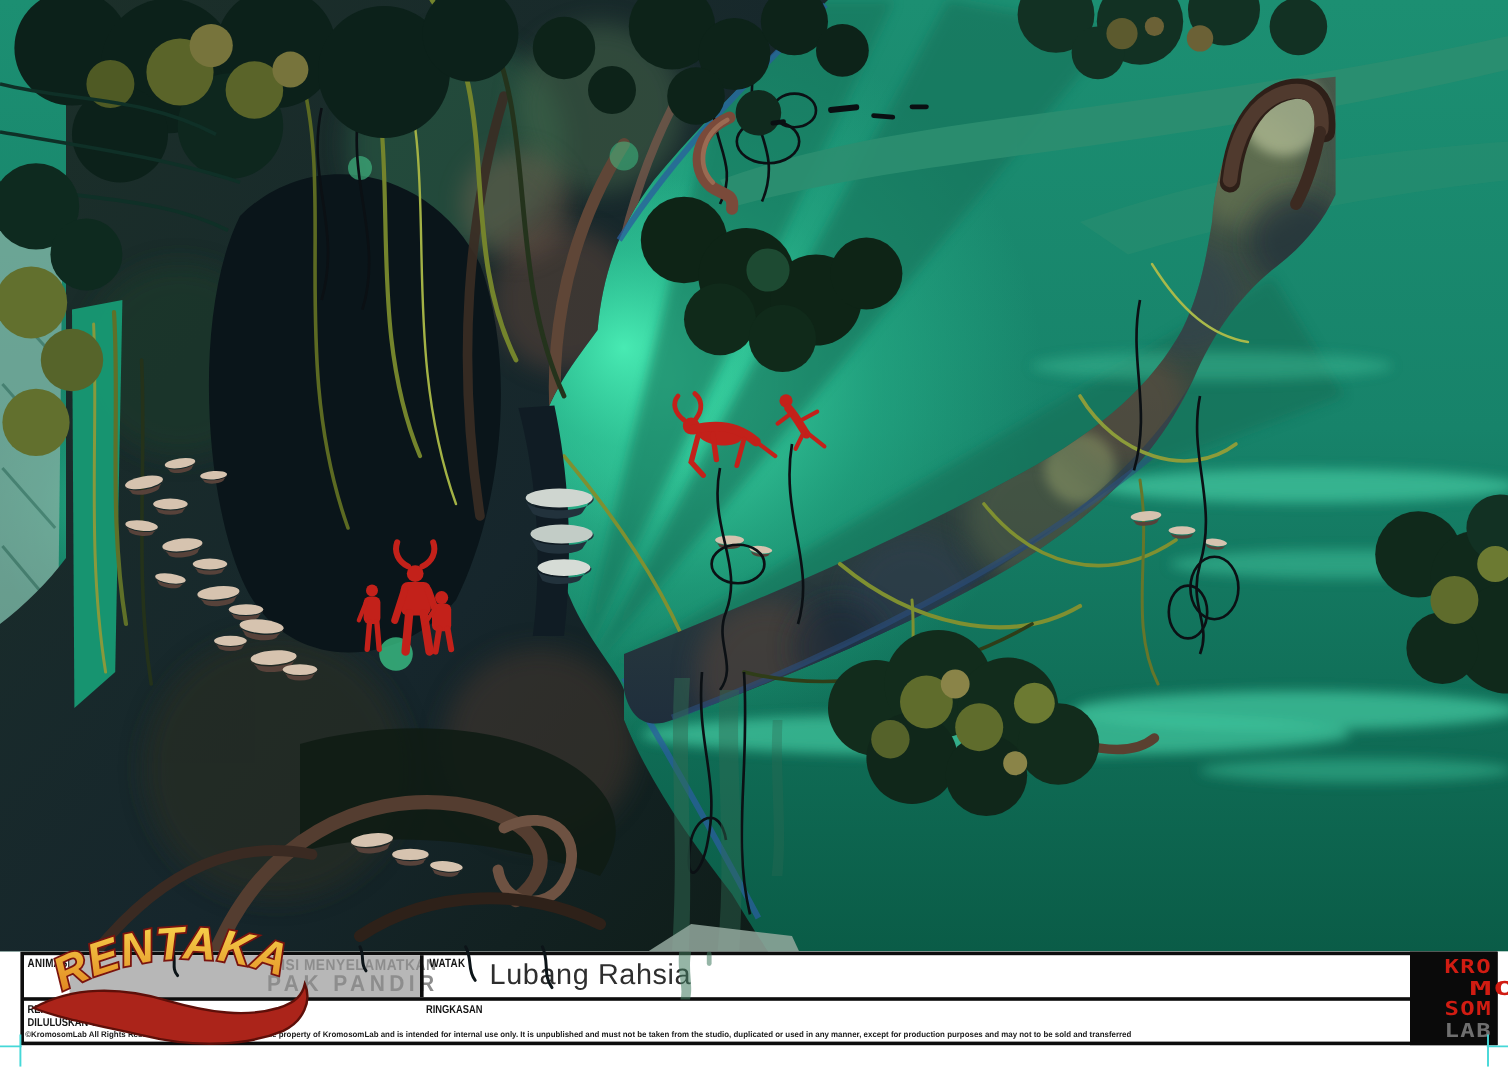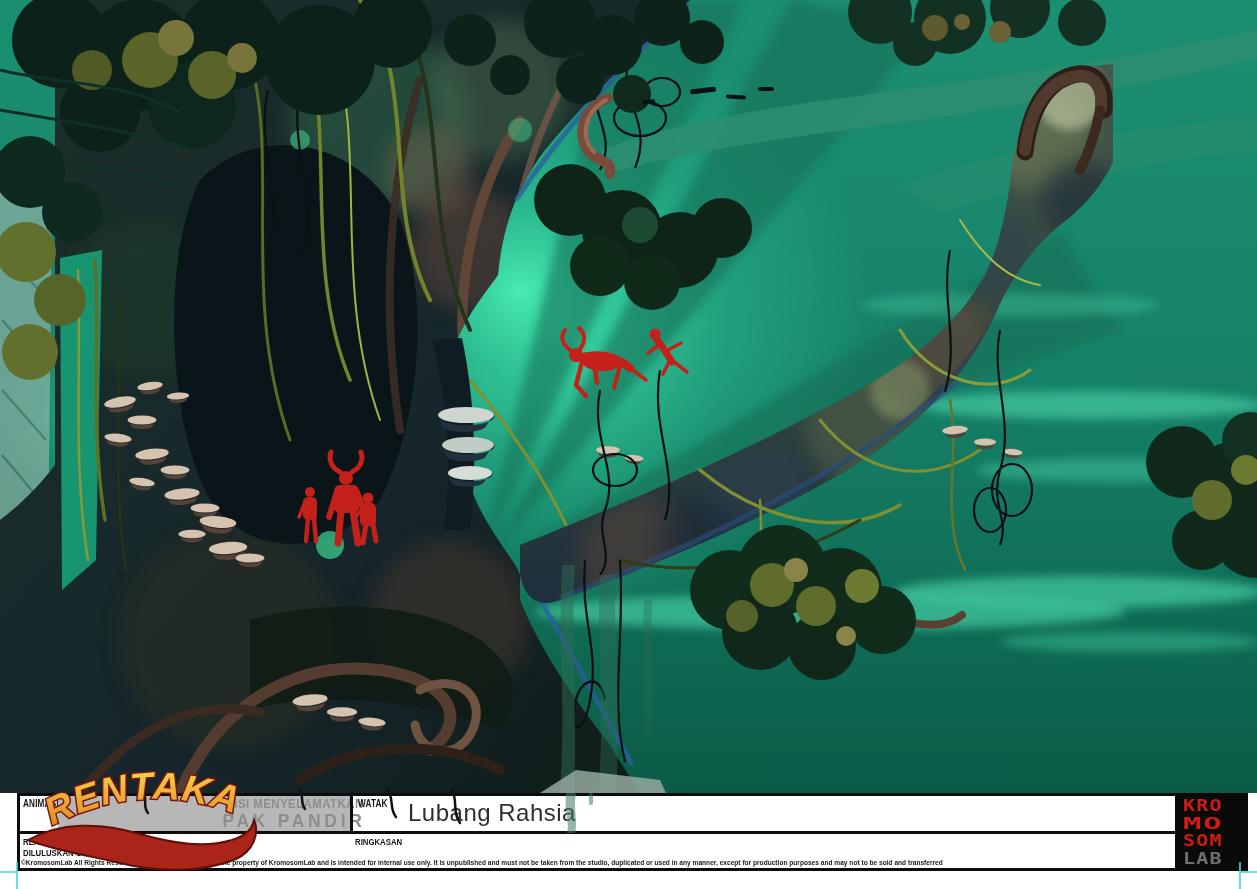--- a/index.html
+++ b/index.html
@@ -23,21 +23,21 @@
   .watak-lbl{position:absolute;left:338px;top:2px;}
   .watak-value{position:absolute;left:388px;top:3px;font-size:24px;color:#2e2e2e;letter-spacing:.5px;}
   .rekaan{position:absolute;left:3px;top:40px;}
   .ringkasan{position:absolute;left:335px;top:40px;}
   .diluluskan{position:absolute;left:3px;top:51px;}
   .lbl-xs{font-size:9.5px;}
   .notice{position:absolute;left:1px;top:63px;width:1150px;font-size:6.8px;font-weight:700;
           color:#1a1a1a;white-space:nowrap;transform:scaleX(.97);transform-origin:0 50%;}
   
   .studio-box{position:absolute;top:-3px;right:-3px;width:73px;height:78px;background:#0a0a0a;
-              padding:4px 0 0 8px;line-height:17.5px;}
+              padding:4px 0 0 8px;line-height:17.5px;text-align:center;}
   .studio-line{font-family:"DejaVu Sans Mono",monospace;font-weight:700;font-size:16px;
                color:#d11c12;transform-origin:0 50%;letter-spacing:1px;}
   .s-kro{transform:scaleX(1.25);}
   .s-mo{transform:scaleX(1.9);}
   .s-som{transform:scaleX(1.25);}
   .s-lab{transform:scaleX(1.25);color:#6f6f6f;}
   #overlay{position:absolute;left:0;top:0;pointer-events:none;}
 </style>
 </head>
 <body>

